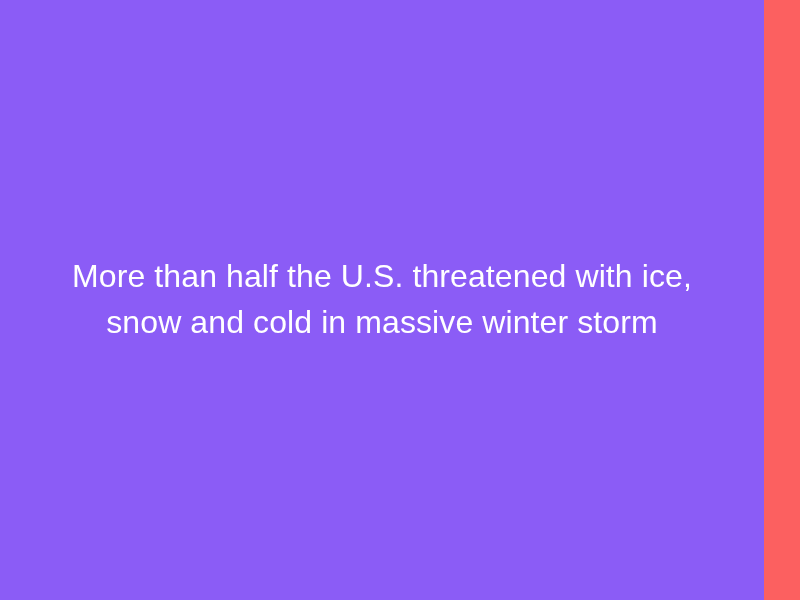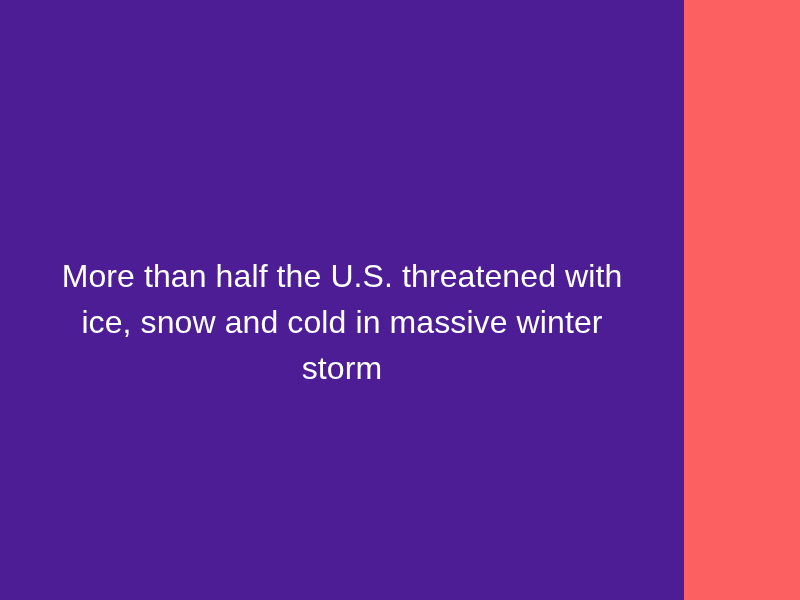--- a/index.html
+++ b/index.html
@@ -11,23 +11,23 @@
     width: 800px;
     height: 600px;
     overflow: hidden;
     font-family: "Liberation Sans", sans-serif;
     background: #fc6060;
   }
 
   .placeholder-card {
     position: relative;
     box-sizing: border-box;
-    width: 684px;
+    width: 764px;
     height: 600px;
-    background: #4c1d95;
+    background: #8b5cf6;
     display: flex;
     align-items: center;
     justify-content: center;
   }
 
   .headline-block {
     position: absolute;
     left: 0;
     right: 0;
     top: 253px;

